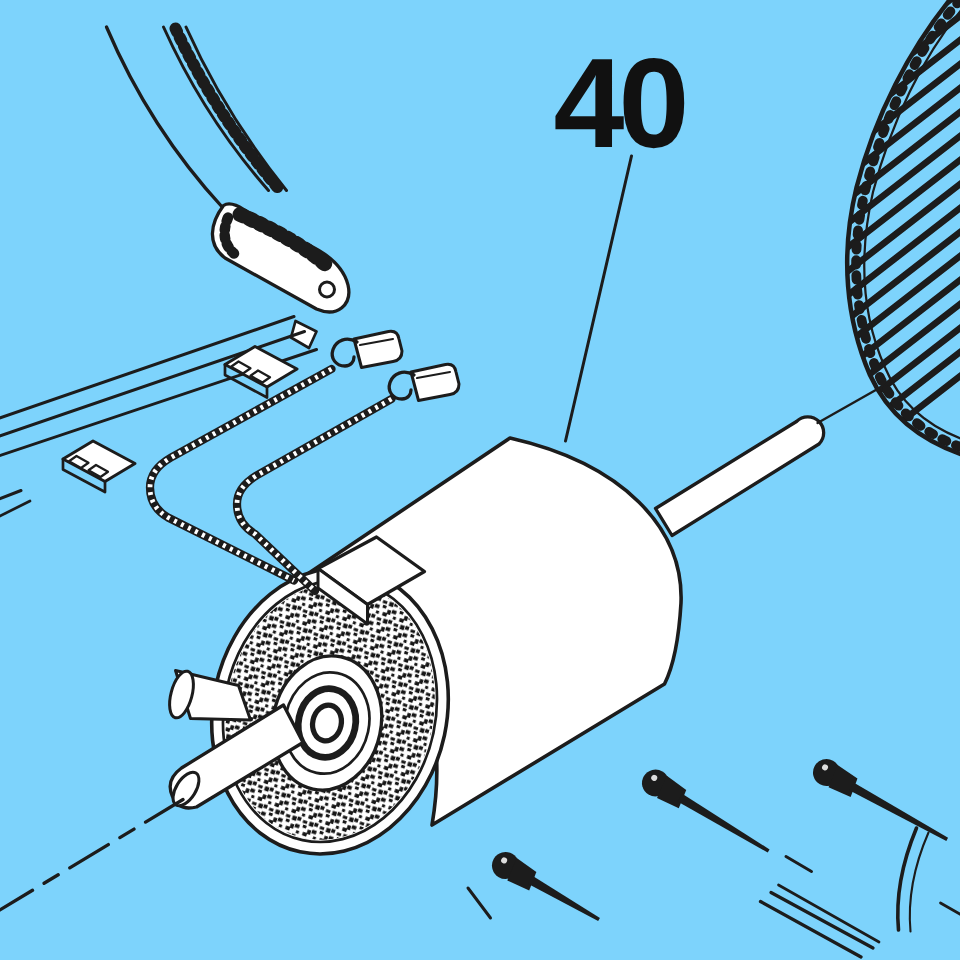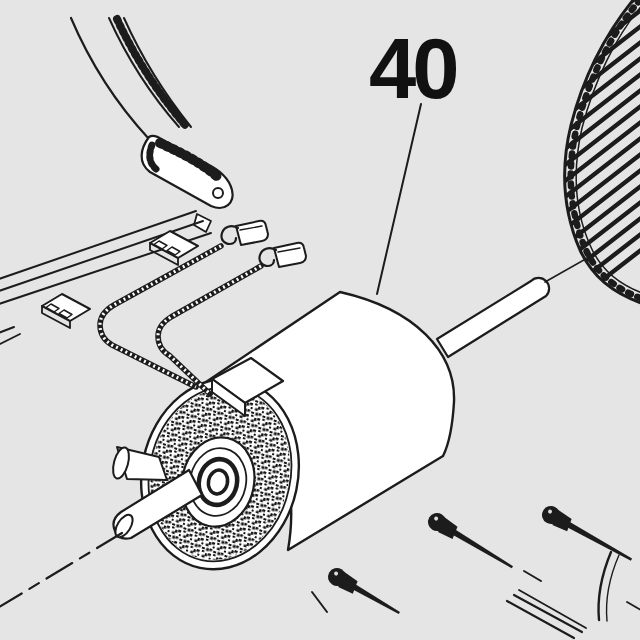--- a/index.html
+++ b/index.html
@@ -1,16 +1,16 @@
 <!DOCTYPE html>
 <html><head>
 <meta charset="utf-8">
 <style>
   html,body{margin:0;padding:0;background:#ffffff;}
-  .canvas{position:relative;width:640px;height:640px;background:#e5e5e5;overflow:hidden;
+  .canvas{position:relative;width:640px;height:640px;background:#7dd3fc;overflow:hidden;
           font-family:"Liberation Sans","DejaVu Sans",sans-serif;text-align:right;}
   svg{position:absolute;inset:0;}
   svg *{vector-effect:none;}
   .ln{stroke:#1c1c1c;fill:none;stroke-linecap:round;stroke-linejoin:round;}
   .fw{stroke:#1c1c1c;fill:#ffffff;stroke-linejoin:round;}
   .fd{fill:#1c1c1c;stroke:none;}
   text.callout{font-weight:700;fill:#111111;letter-spacing:-4px;}
 </style>
 </head>
 <body>

